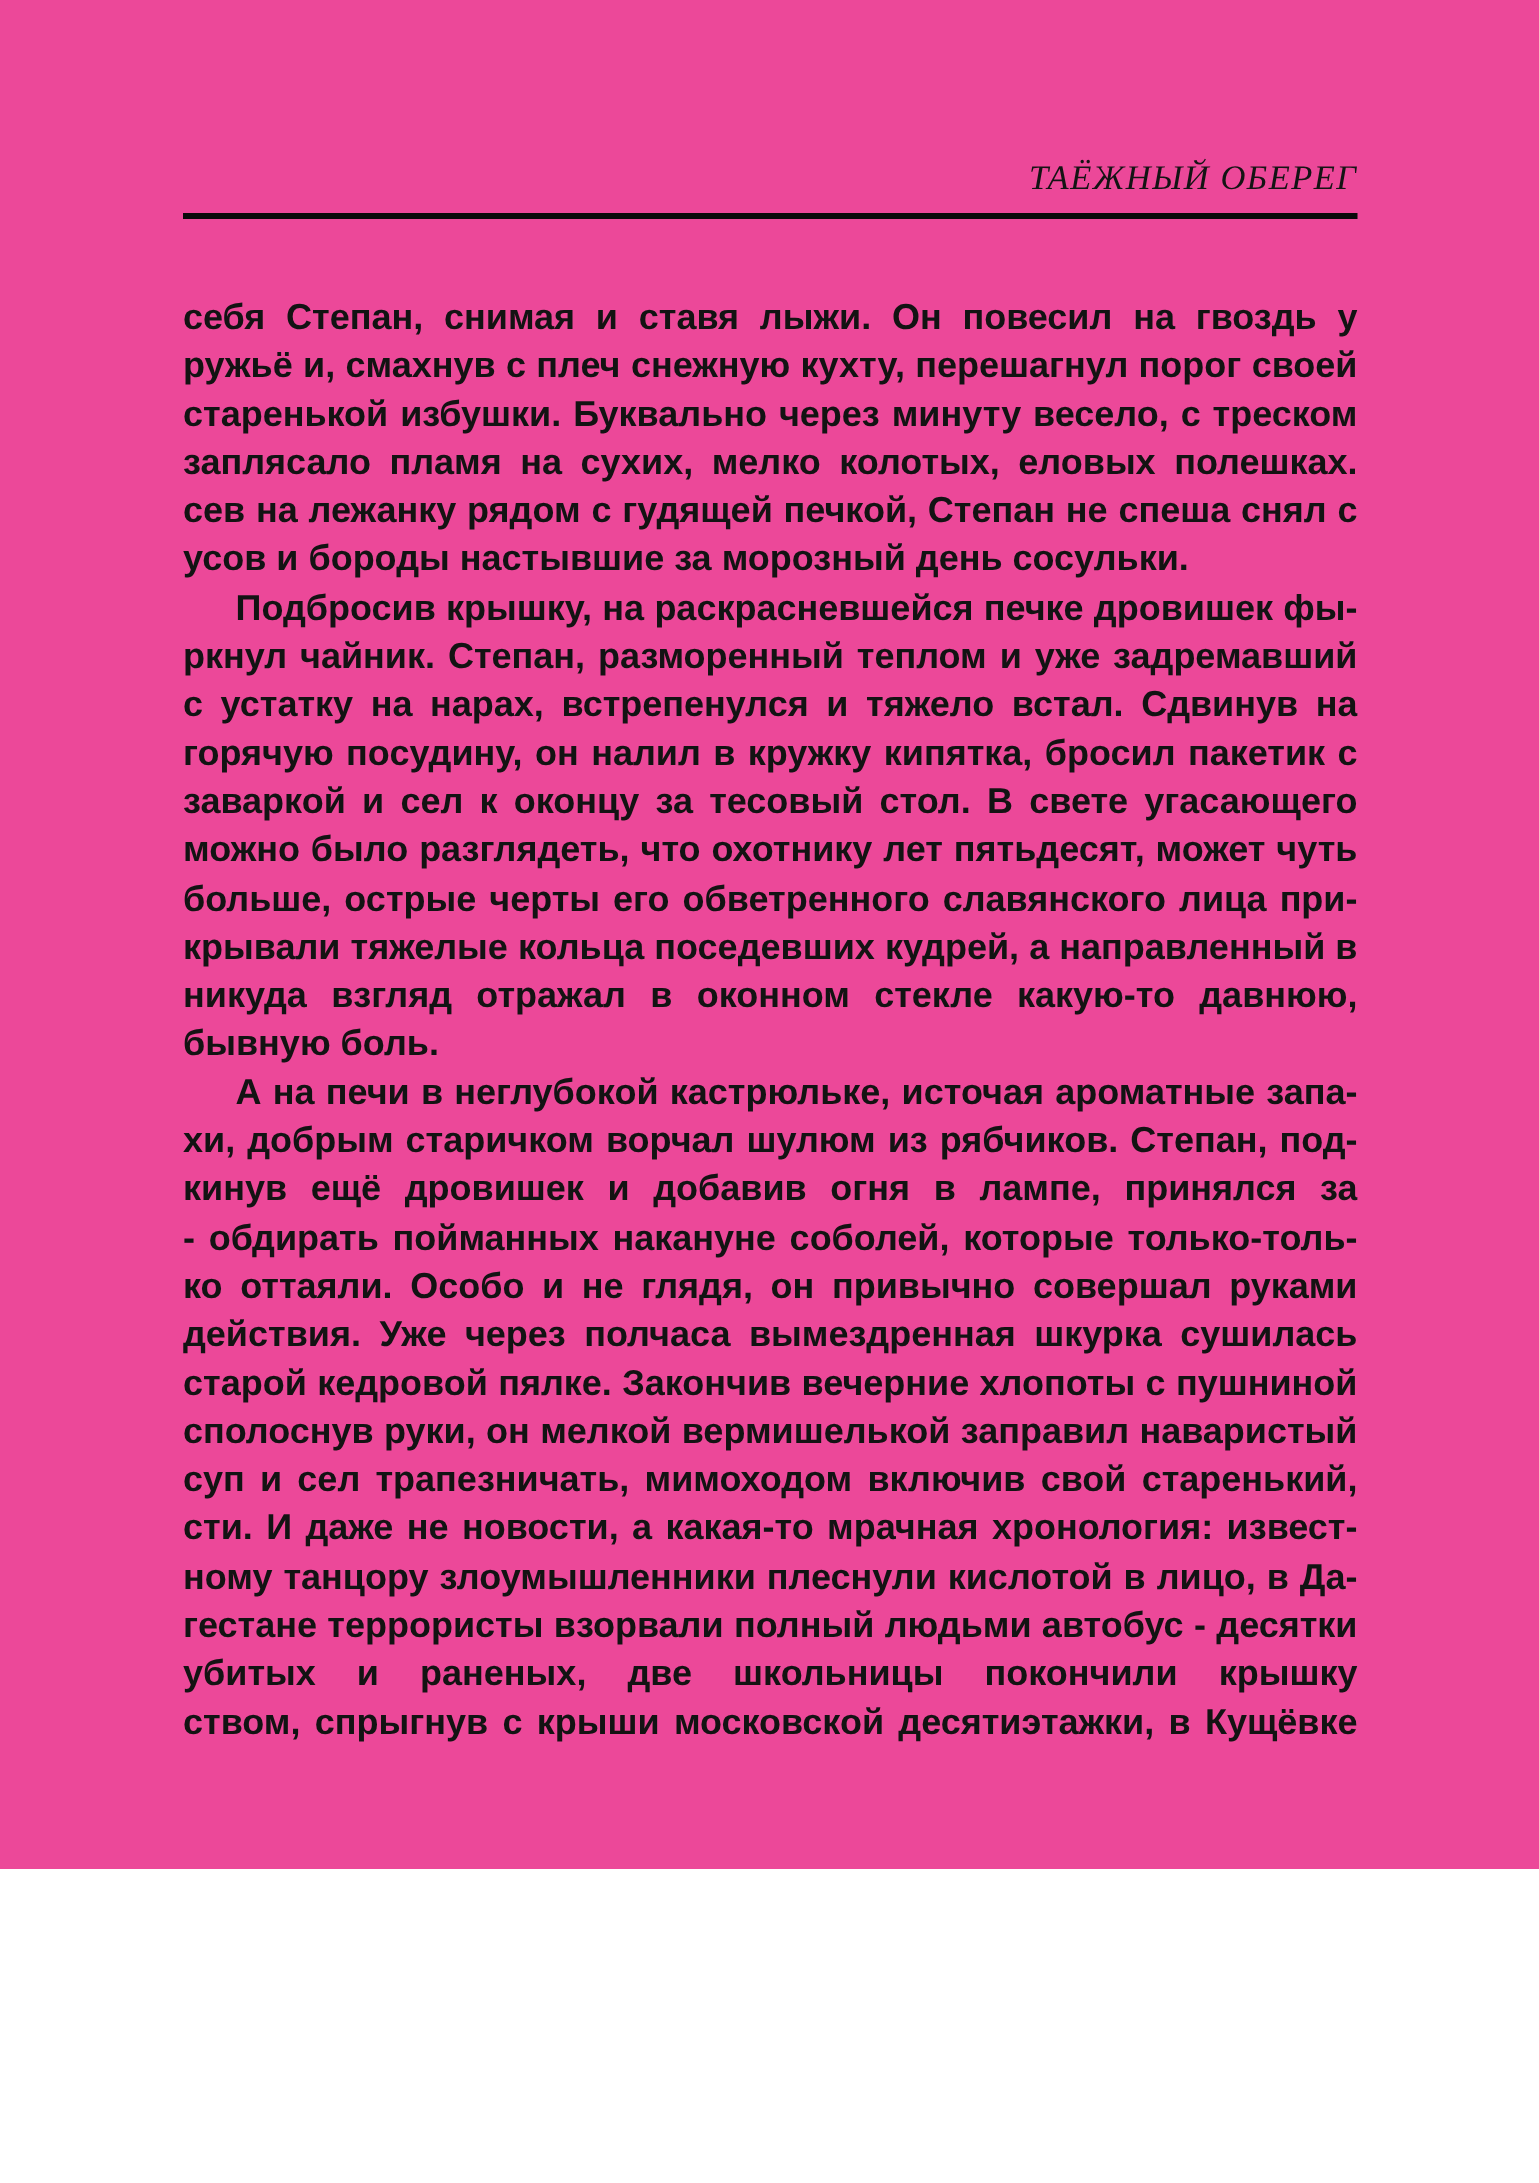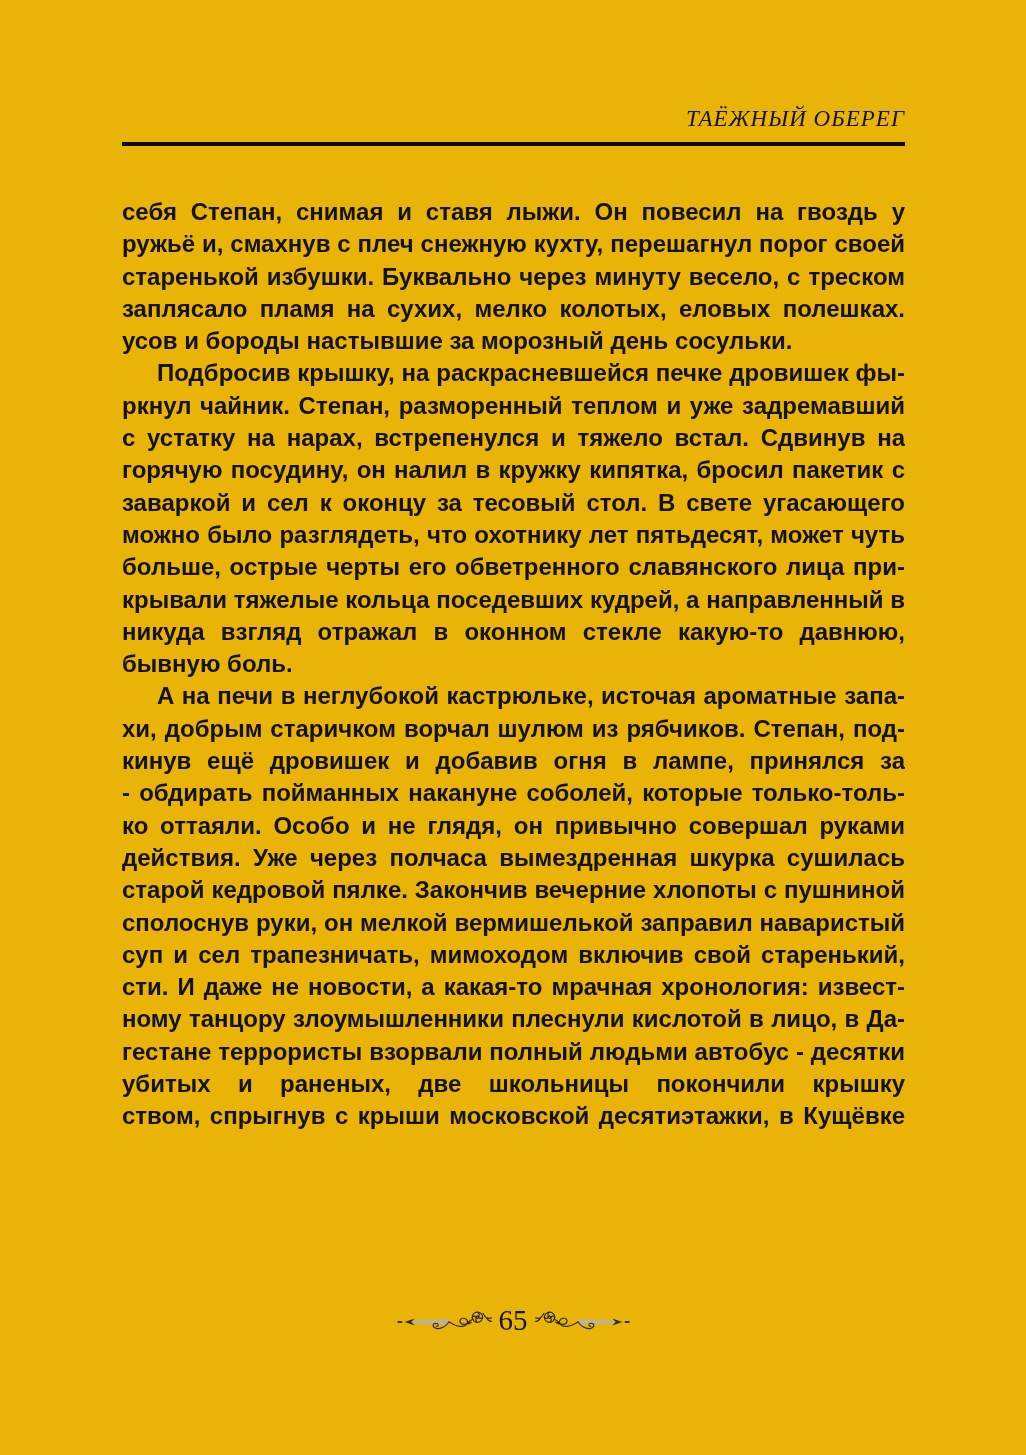--- a/index.html
+++ b/index.html
@@ -1,20 +1,20 @@
 <!DOCTYPE html>
 <html><head>
 <meta charset="utf-8">
 <style>
   html, body { margin: 0; padding: 0; background: #ffffff; }
   .page {
     position: relative;
     width: 1026px;
-    height: 1455px;
-    background: #eab308;
+    height: 1246px;
+    background: #ec4899;
     overflow: hidden;
     font-family: "Liberation Sans", sans-serif;
     color: #111111;
   }
   .running-head {
     position: absolute;
     left: 122px;
     width: 783px;
     top: 106px;
     text-align: right;
@@ -83,20 +83,21 @@
   </div>
 
   <div class="rule"></div>
 
   <div class="text-block">
       <div class="paragraph">
         <div class="line">себя Степан, снимая и ставя лыжи. Он повесил на гвоздь у двери</div>
         <div class="line">ружьё и, смахнув с плеч снежную кухту, перешагнул порог своей</div>
         <div class="line">старенькой избушки. Буквально через минуту весело, с треском</div>
         <div class="line">заплясало пламя на сухих, мелко колотых, еловых полешках. При-</div>
+        <div class="line">сев на лежанку рядом с гудящей печкой, Степан не спеша снял с</div>
         <div class="line no-just">усов и бороды настывшие за морозный день сосульки.</div>
       </div>
       <div class="paragraph">
         <div class="line indent">Подбросив крышку, на раскрасневшейся печке дровишек фы-</div>
         <div class="line">ркнул чайник. Степан, разморенный теплом и уже задремавший</div>
         <div class="line">с устатку на нарах, встрепенулся и тяжело встал. Сдвинув на край</div>
         <div class="line">горячую посудину, он налил в кружку кипятка, бросил пакетик с</div>
         <div class="line">заваркой и сел к оконцу за тесовый стол. В свете угасающего дня</div>
         <div class="line">можно было разглядеть, что охотнику лет пятьдесят, может чуть</div>
         <div class="line">больше, острые черты его обветренного славянского лица при-</div>

